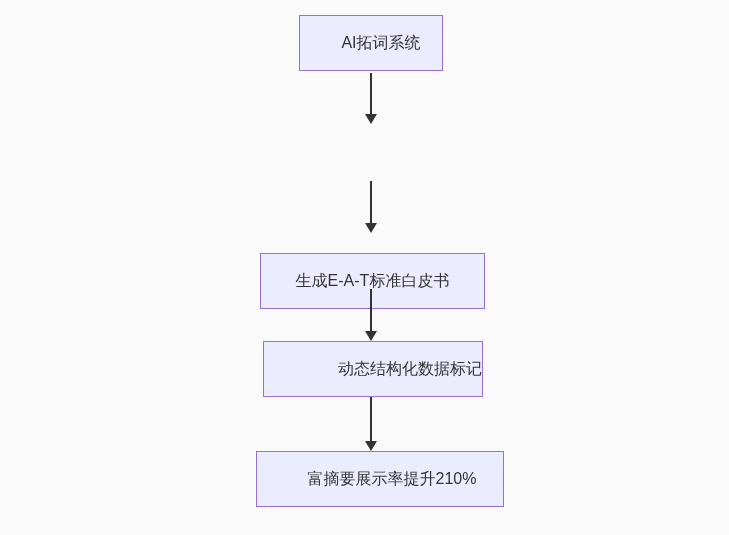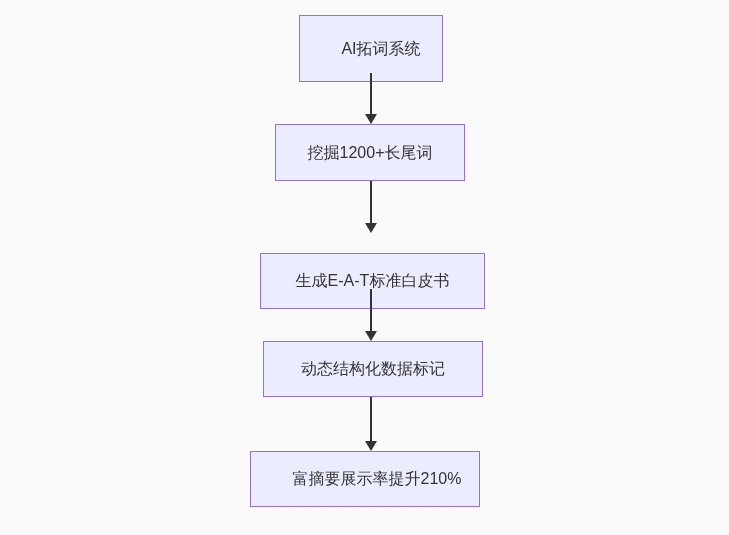--- a/index.html
+++ b/index.html
@@ -23,25 +23,25 @@
     color: #333333;
     font-size: 16px;
     line-height: 1;
     display: flex;
     align-items: center;
     justify-content: center;
     text-align: center;
     white-space: nowrap;
   }
   
-  .node-1 { left: 299px; top: 15px;  width: 144px; height: 67px; padding-left: 20px; }
+  .node-1 { left: 299px; top: 15px;  width: 144px; height: 56px; padding-left: 20px; }
   .node-2 { left: 275px; top: 124px; width: 190px; height: 57px; }
   .node-3 { left: 260px; top: 233px; width: 225px; height: 56px; margin-top: 20px; }
-  .node-4 { left: 263px; top: 341px; width: 220px; height: 56px; }
-  .node-5 { left: 250px; top: 451px; width: 230px; height: 56px; padding-left: 24px; }
+  .node-4 { left: 263px; top: 341px; width: 220px; height: 56px; justify-content: flex-end; }
+  .node-5 { left: 256px; top: 451px; width: 248px; height: 56px; padding-left: 24px; }
 
   .edge {
     position: absolute;
     left: 364px;          
     width: 14px;
   }
   .edge-1 { top: 73px;  height: 51px; }
   .edge-2 { top: 181px; height: 52px; }
   .edge-3 { top: 289px; height: 52px; }
   .edge-4 { top: 397px; height: 54px; }
@@ -72,23 +72,20 @@
 
   <div class="node node-1">
     <span>AI拓词系统</span>
   </div>
 
   <div class="edge edge-1">
     <div class="edge-line"></div>
     <div class="edge-head"></div>
   </div>
 
-  <div class="node node-2">
-    <span>挖掘1200+长尾词</span>
-  </div>
 
   <div class="edge edge-2">
     <div class="edge-line"></div>
     <div class="edge-head"></div>
   </div>
 
   <div class="node node-3">
     <span>生成E-A-T标准白皮书</span>
   </div>
 

